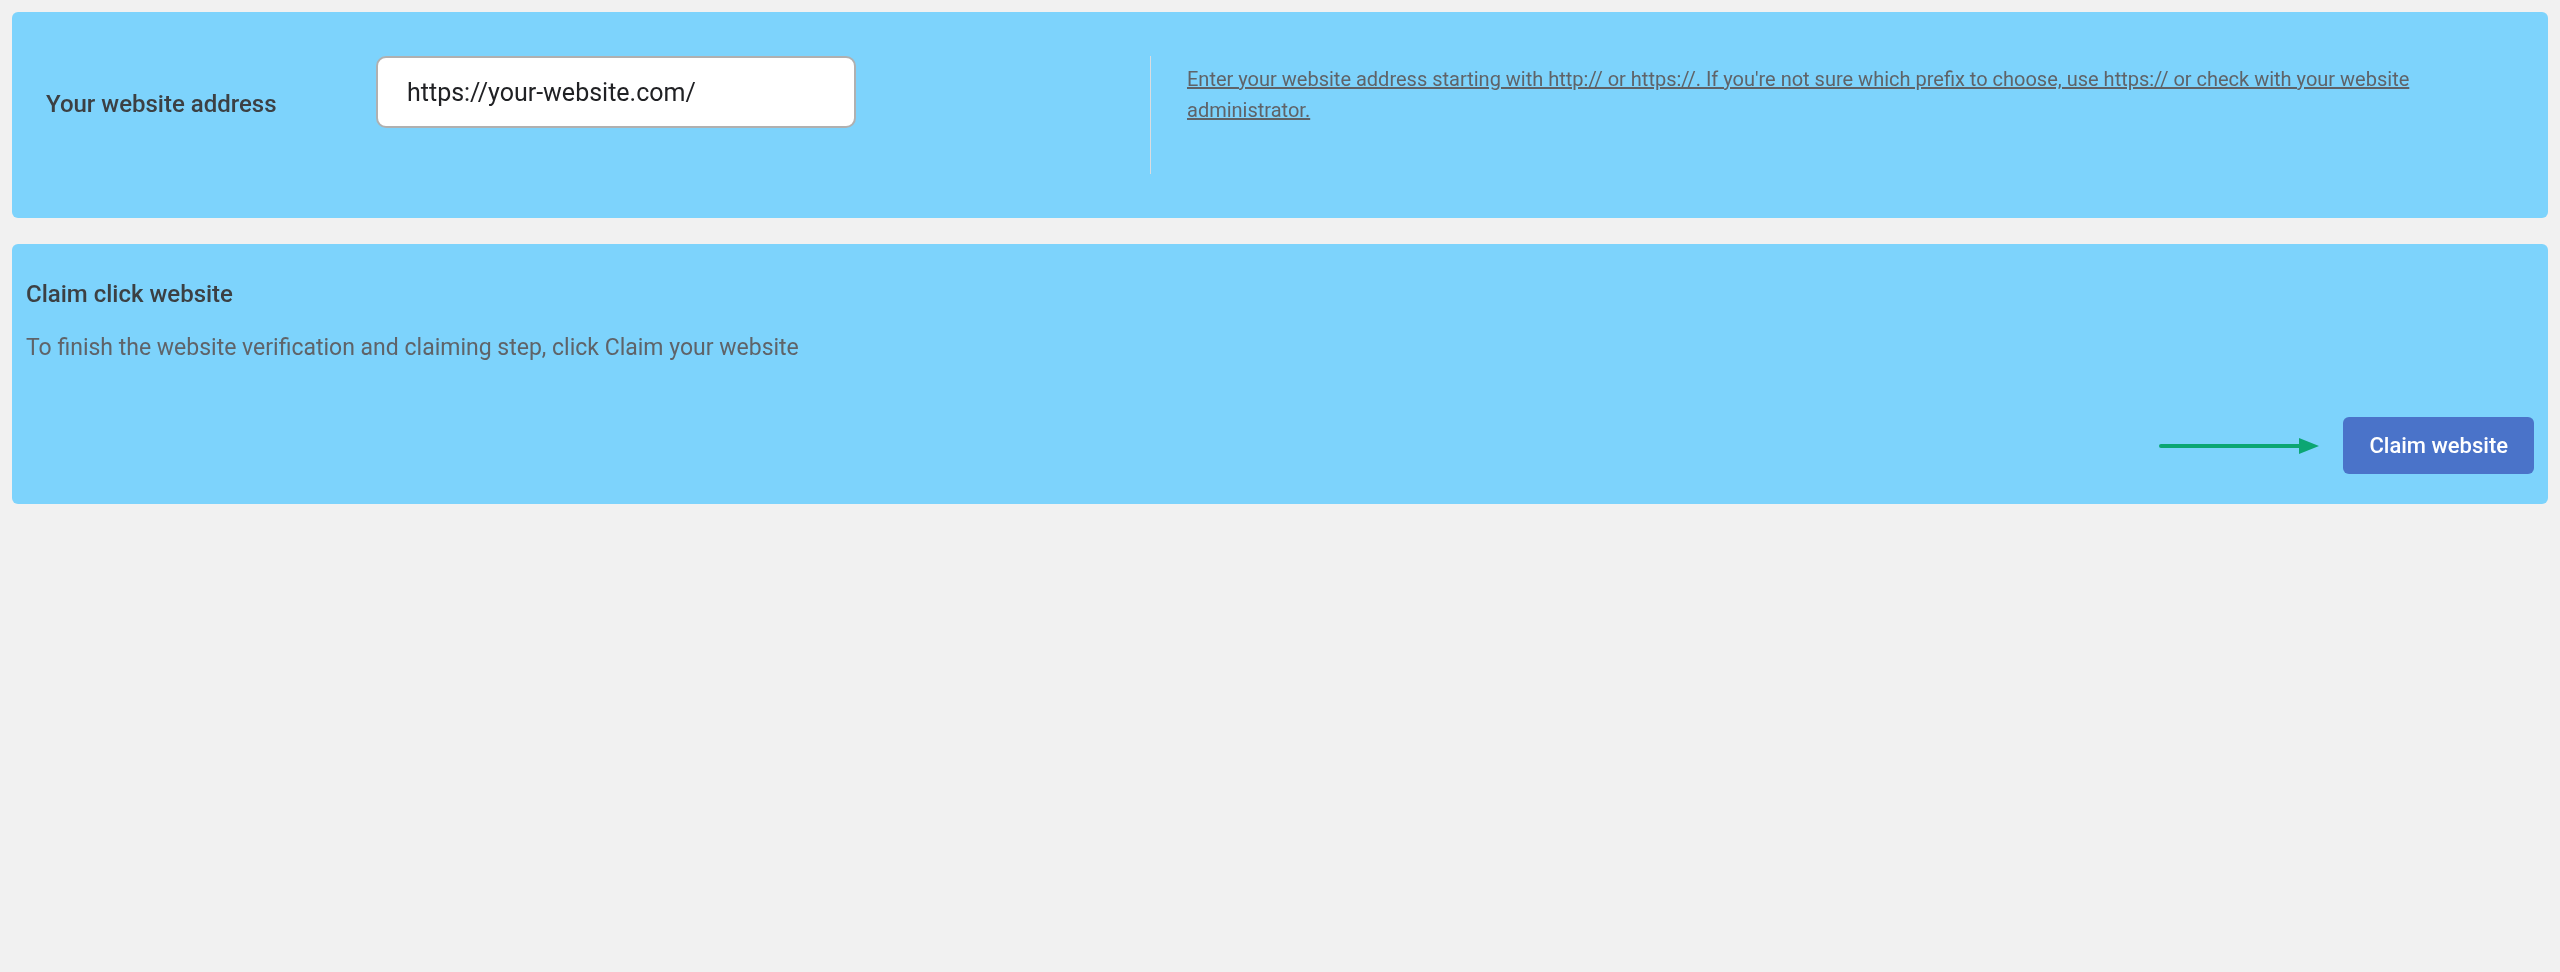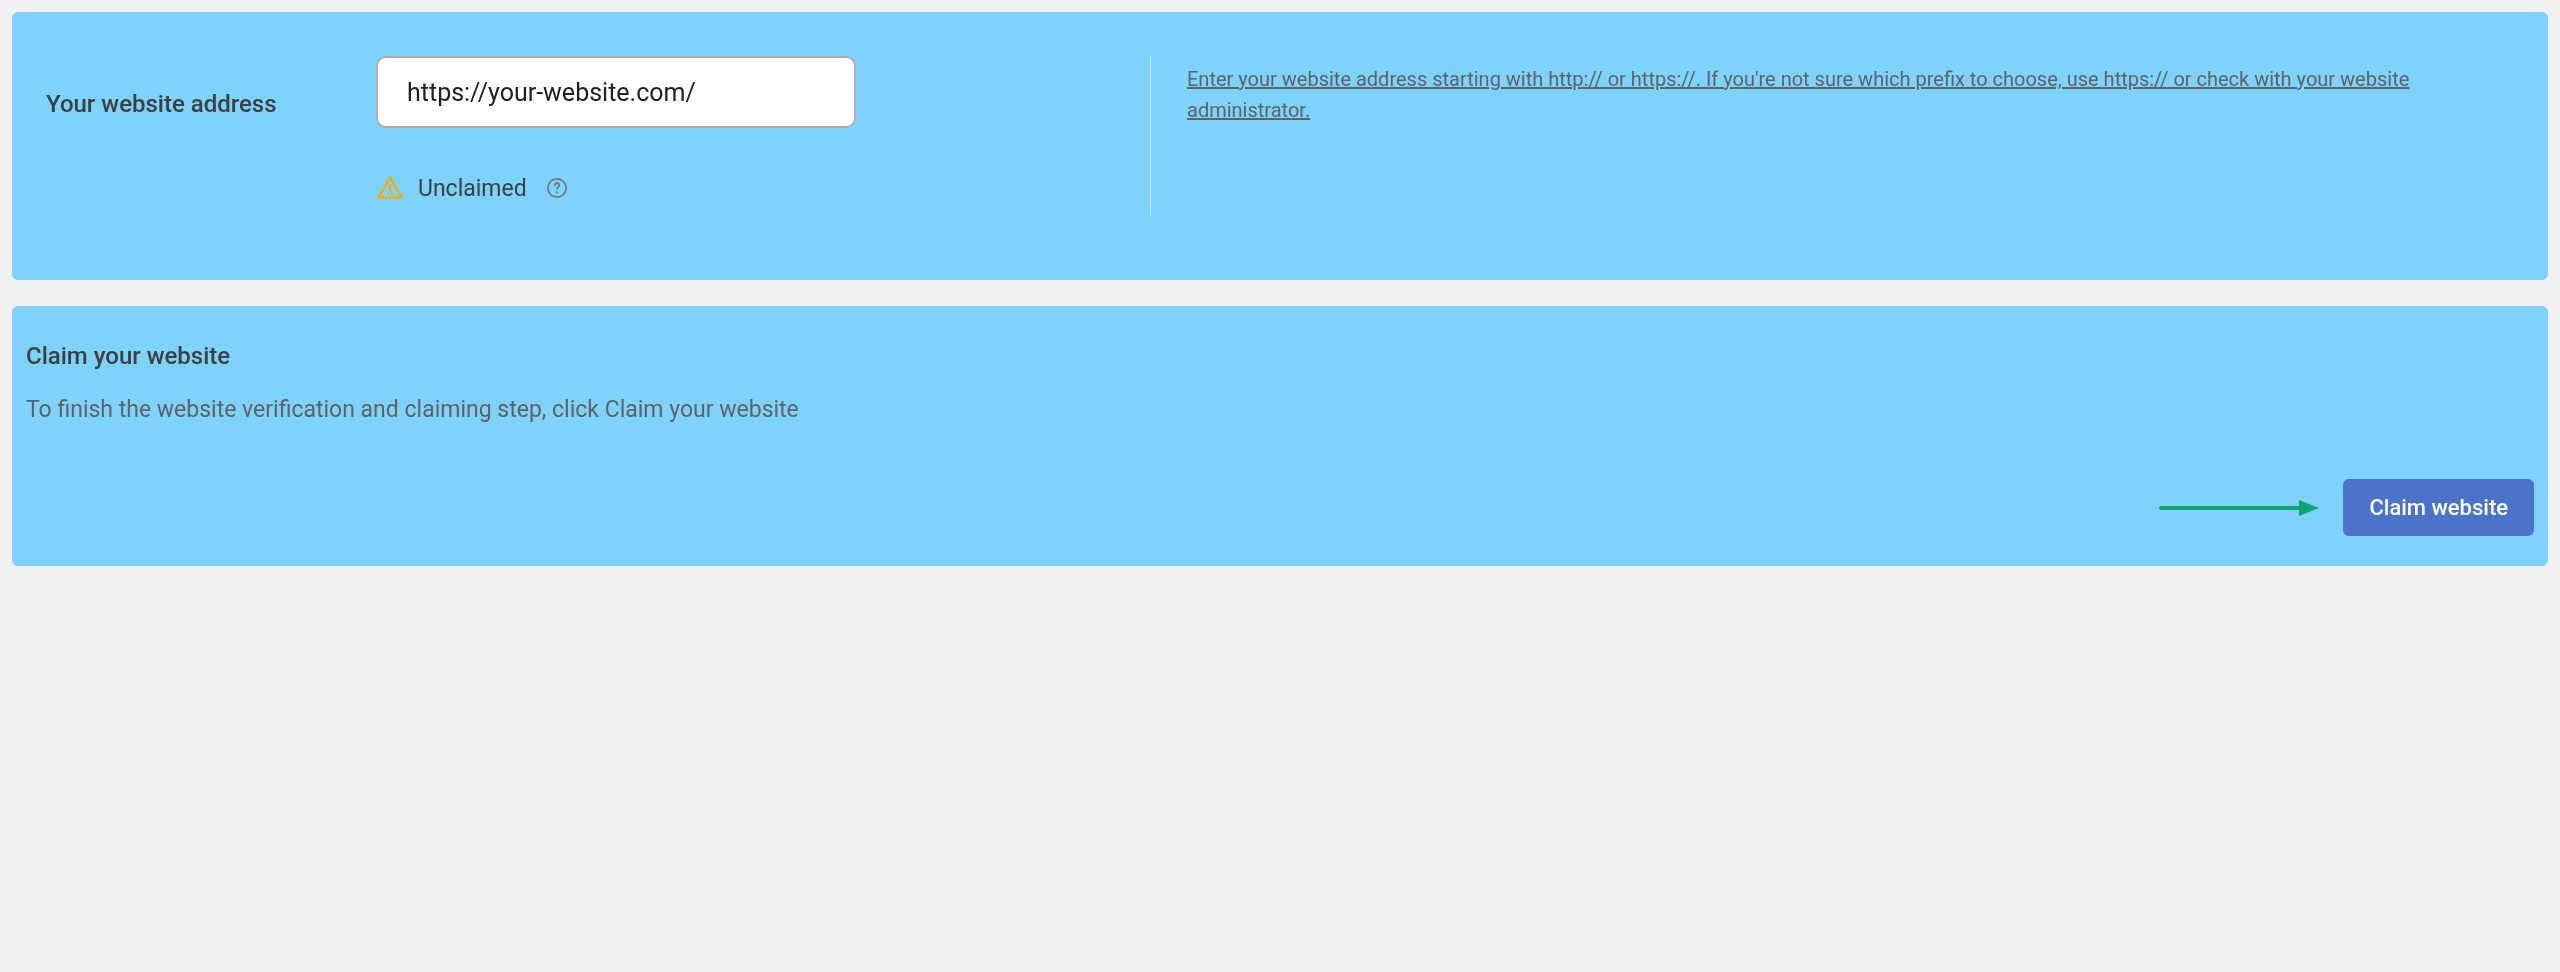--- a/index.html
+++ b/index.html
@@ -136,50 +136,33 @@
     <div class="label-col">
       <div class="label-text">Your website address</div>
     </div>
 
     <div class="input-col">
       <input type="text" class="url-input" value="https://your-website.com/" style="">
 
       <div class="status-list">
 
 
-        <div class="status-item">
-          <span class="status-icon">
-            <svg width="28" height="28" viewBox="0 0 24 24" fill="none">
-              <path d="M12 3 L22 20 L2 20 Z" stroke="#f9ab00" stroke-width="2" stroke-linejoin="round"></path>
-              <line x1="12" y1="9.5" x2="12" y2="14" stroke="#f9ab00" stroke-width="2" stroke-linecap="round"></line>
-              <circle cx="12" cy="17" r="1.1" fill="#f9ab00"></circle>
-            </svg>
-          </span>
-          <span class="status-label">Unclaimed</span>
-          <span class="help-icon">
-            <svg width="22" height="22" viewBox="0 0 24 24" fill="none">
-              <circle cx="12" cy="12" r="10" stroke="#757575" stroke-width="1.8"></circle>
-              <path d="M9.5 9.2c0-1.4 1.1-2.5 2.5-2.5s2.5 1 2.5 2.3c0 1-.6 1.6-1.4 2.1-.8.5-1.1.9-1.1 1.9" stroke="#757575" stroke-width="1.8" stroke-linecap="round"></path>
-              <circle cx="12" cy="17" r="1.1" fill="#757575"></circle>
-            </svg>
-          </span>
-        </div>
 
       </div>
     </div>
 
     <div class="help-col">
       <p class="help-text">Enter your website address starting with http:// or https://. If you're not sure which prefix to choose, use https:// or check with your website administrator.</p>
     </div>
 
   </div>
 </div>
 
 <div class="card card-bottom">
-  <h2 class="section-heading">Claim your website</h2>
+  <h2 class="section-heading">Claim click website</h2>
   <p class="section-desc">To finish the website verification and claiming step, click Claim your website</p>
 
   <div class="button-row">
     <span class="arrow-annotation">
       <svg width="160" height="24" viewBox="0 0 160 24">
         <line x1="2" y1="12" x2="144" y2="12" stroke="#0ba673" stroke-width="4" stroke-linecap="round"></line>
         <polygon points="160,12 140,4 140,20" fill="#0ba673"></polygon>
       </svg>
     </span>
     <button class="claim-button">Claim website</button>

